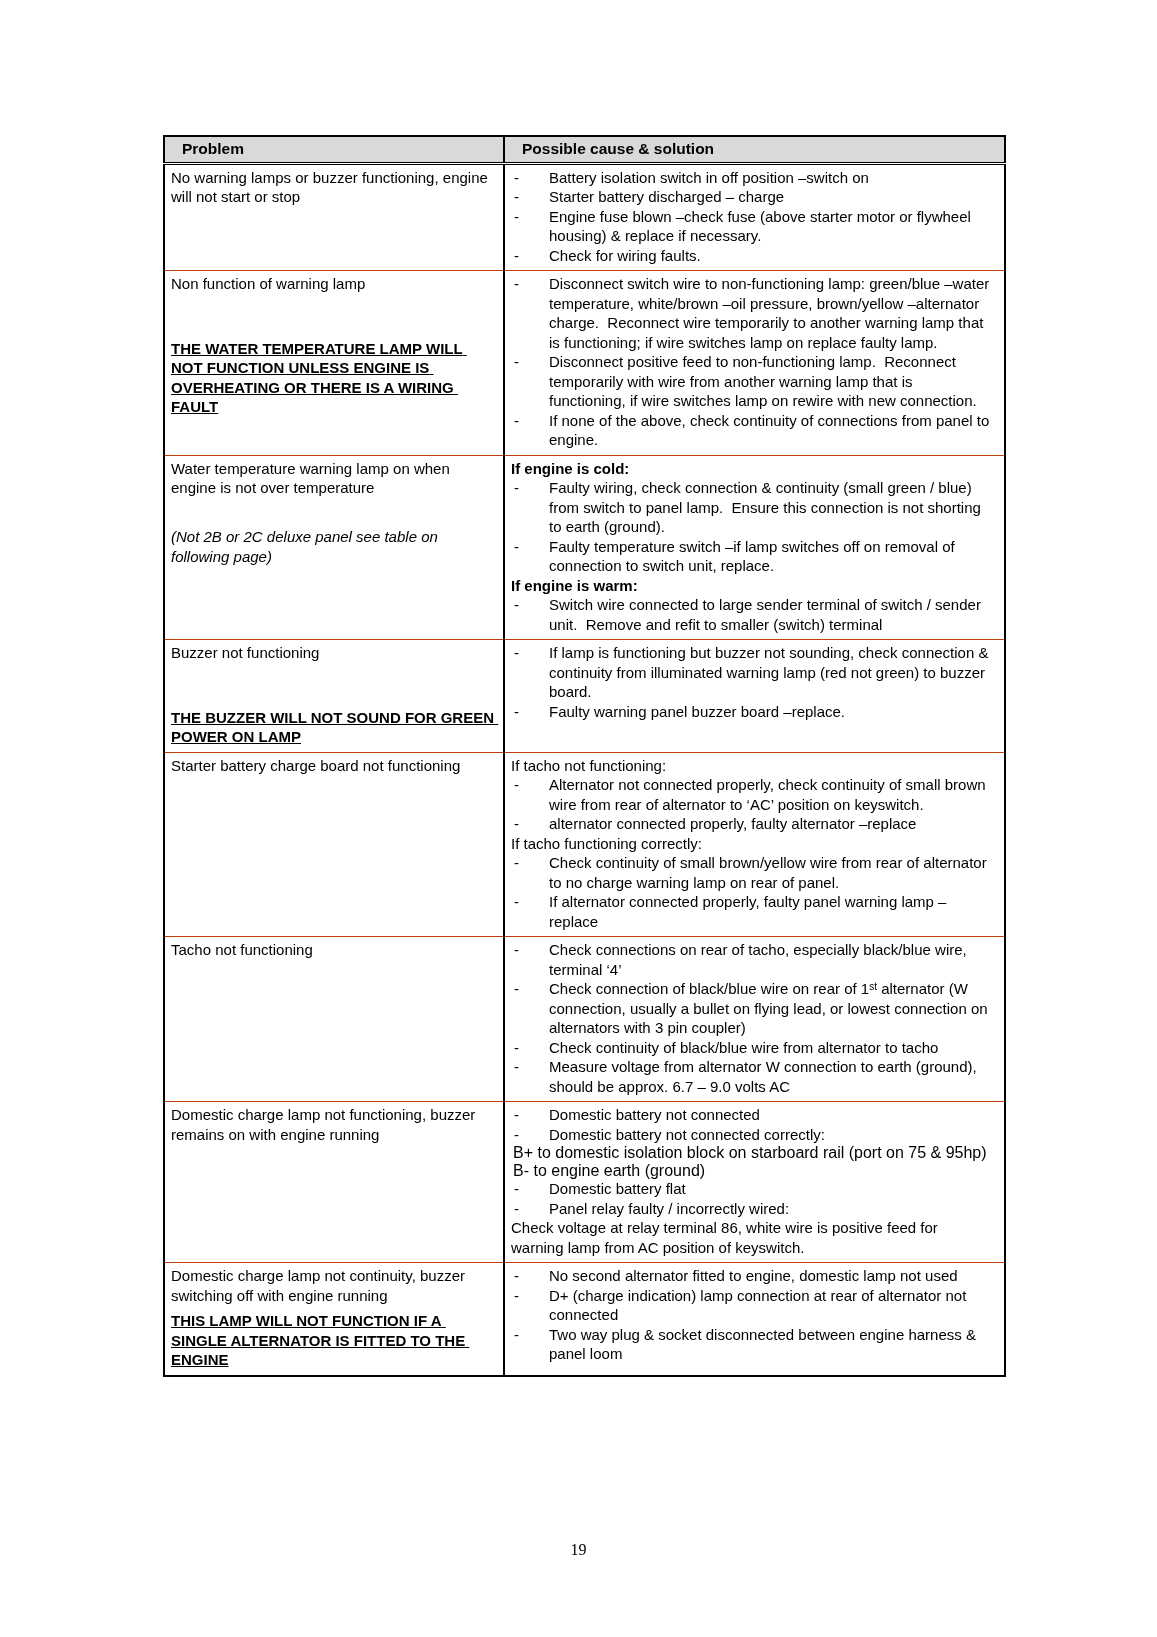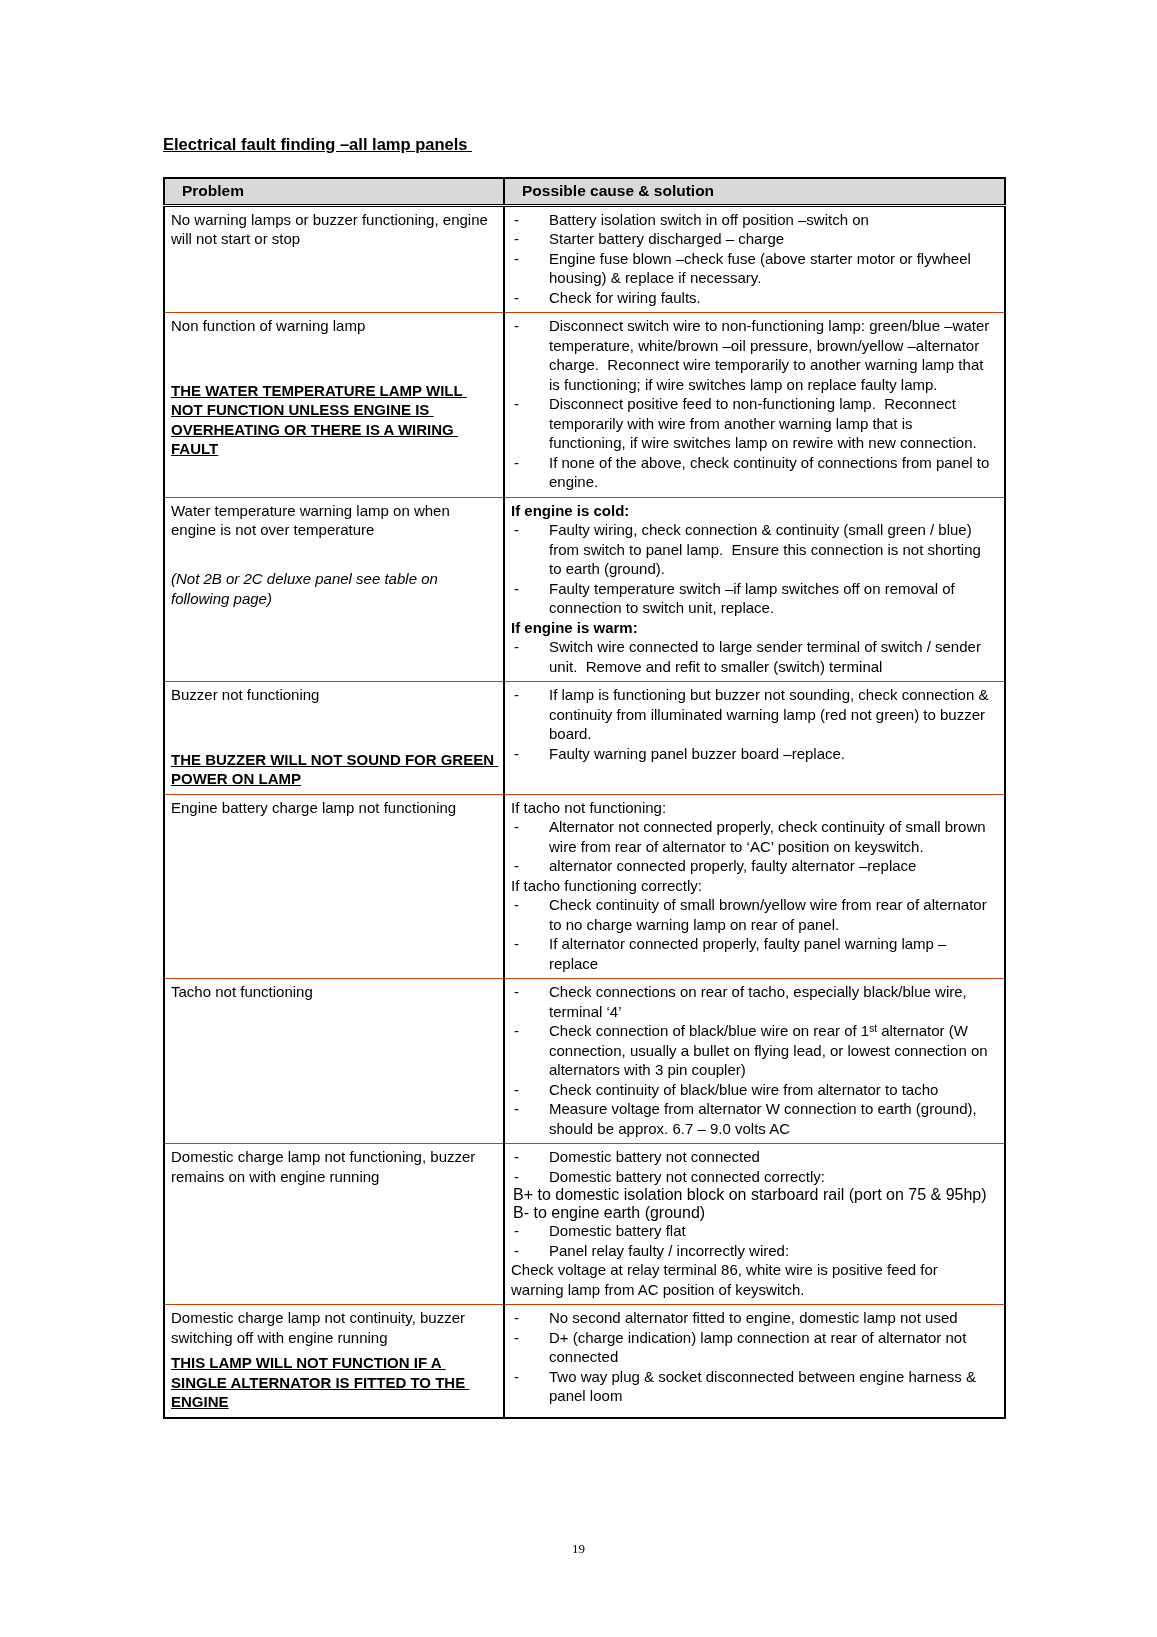--- a/index.html
+++ b/index.html
@@ -50,29 +50,28 @@
   .seg-small { font-size:16px; line-height:17.5px; padding-left:2px; }
   .seg-bullet { display:flex; align-items:flex-start; }
   .seg-bullet .dash { flex:0 0 38px; padding-left:3px; box-sizing:border-box; }
   .seg-bullet .btext { flex:1; }
   sup { font-size:10px; line-height:0; vertical-align:baseline; position:relative; top:-0.45em; }
   .page-number {
     position:absolute;
     left:0; top:1541px; width:1157px;
     text-align:center;
     font-family:"Liberation Serif", serif;
-    font-size:13px;
+    font-size:16px;
   }
 </style>
 </head>
 <body>
 
 <div class="page">
   <div class="content">
-    <h1 class="doc-title">Electrical fault finding –all lamp panels </h1>
 
     <table class="fault-table">
       <colgroup>
         <col style="width:340px">
         <col style="width:501px">
       </colgroup>
       <thead>
         <tr>
           <th>Problem</th>
           <th>Possible cause &amp; solution</th>
@@ -124,21 +123,21 @@
               <div class="seg seg-spacer"></div>
               <div class="seg seg-note">THE BUZZER WILL NOT SOUND FOR GREEN POWER ON LAMP</div>
             </td>
             <td class="cause-cell">
               <div class="seg seg-bullet"><span class="dash">-</span><span class="btext">If lamp is functioning but buzzer not sounding, check connection &amp; continuity from illuminated warning lamp (red not green) to buzzer board.</span></div>
               <div class="seg seg-bullet"><span class="dash">-</span><span class="btext">Faulty warning panel buzzer board –replace.</span></div>
             </td>
           </tr>
           <tr>
             <td class="problem-cell">
-              <div class="seg seg-text">Engine battery charge lamp not functioning</div>
+              <div class="seg seg-text">Starter battery charge board not functioning</div>
             </td>
             <td class="cause-cell">
               <div class="seg seg-heading">If tacho not functioning:</div>
               <div class="seg seg-bullet"><span class="dash">-</span><span class="btext">Alternator not connected properly, check continuity of small brown wire from rear of alternator to ‘AC’ position on keyswitch.</span></div>
               <div class="seg seg-bullet"><span class="dash">-</span><span class="btext">alternator connected properly, faulty alternator –replace</span></div>
               <div class="seg seg-heading">If tacho functioning correctly:</div>
               <div class="seg seg-bullet"><span class="dash">-</span><span class="btext">Check continuity of small brown/yellow wire from rear of alternator to no charge warning lamp on rear of panel.</span></div>
               <div class="seg seg-bullet"><span class="dash">-</span><span class="btext">If alternator connected properly, faulty panel warning lamp –replace</span></div>
             </td>
           </tr>

